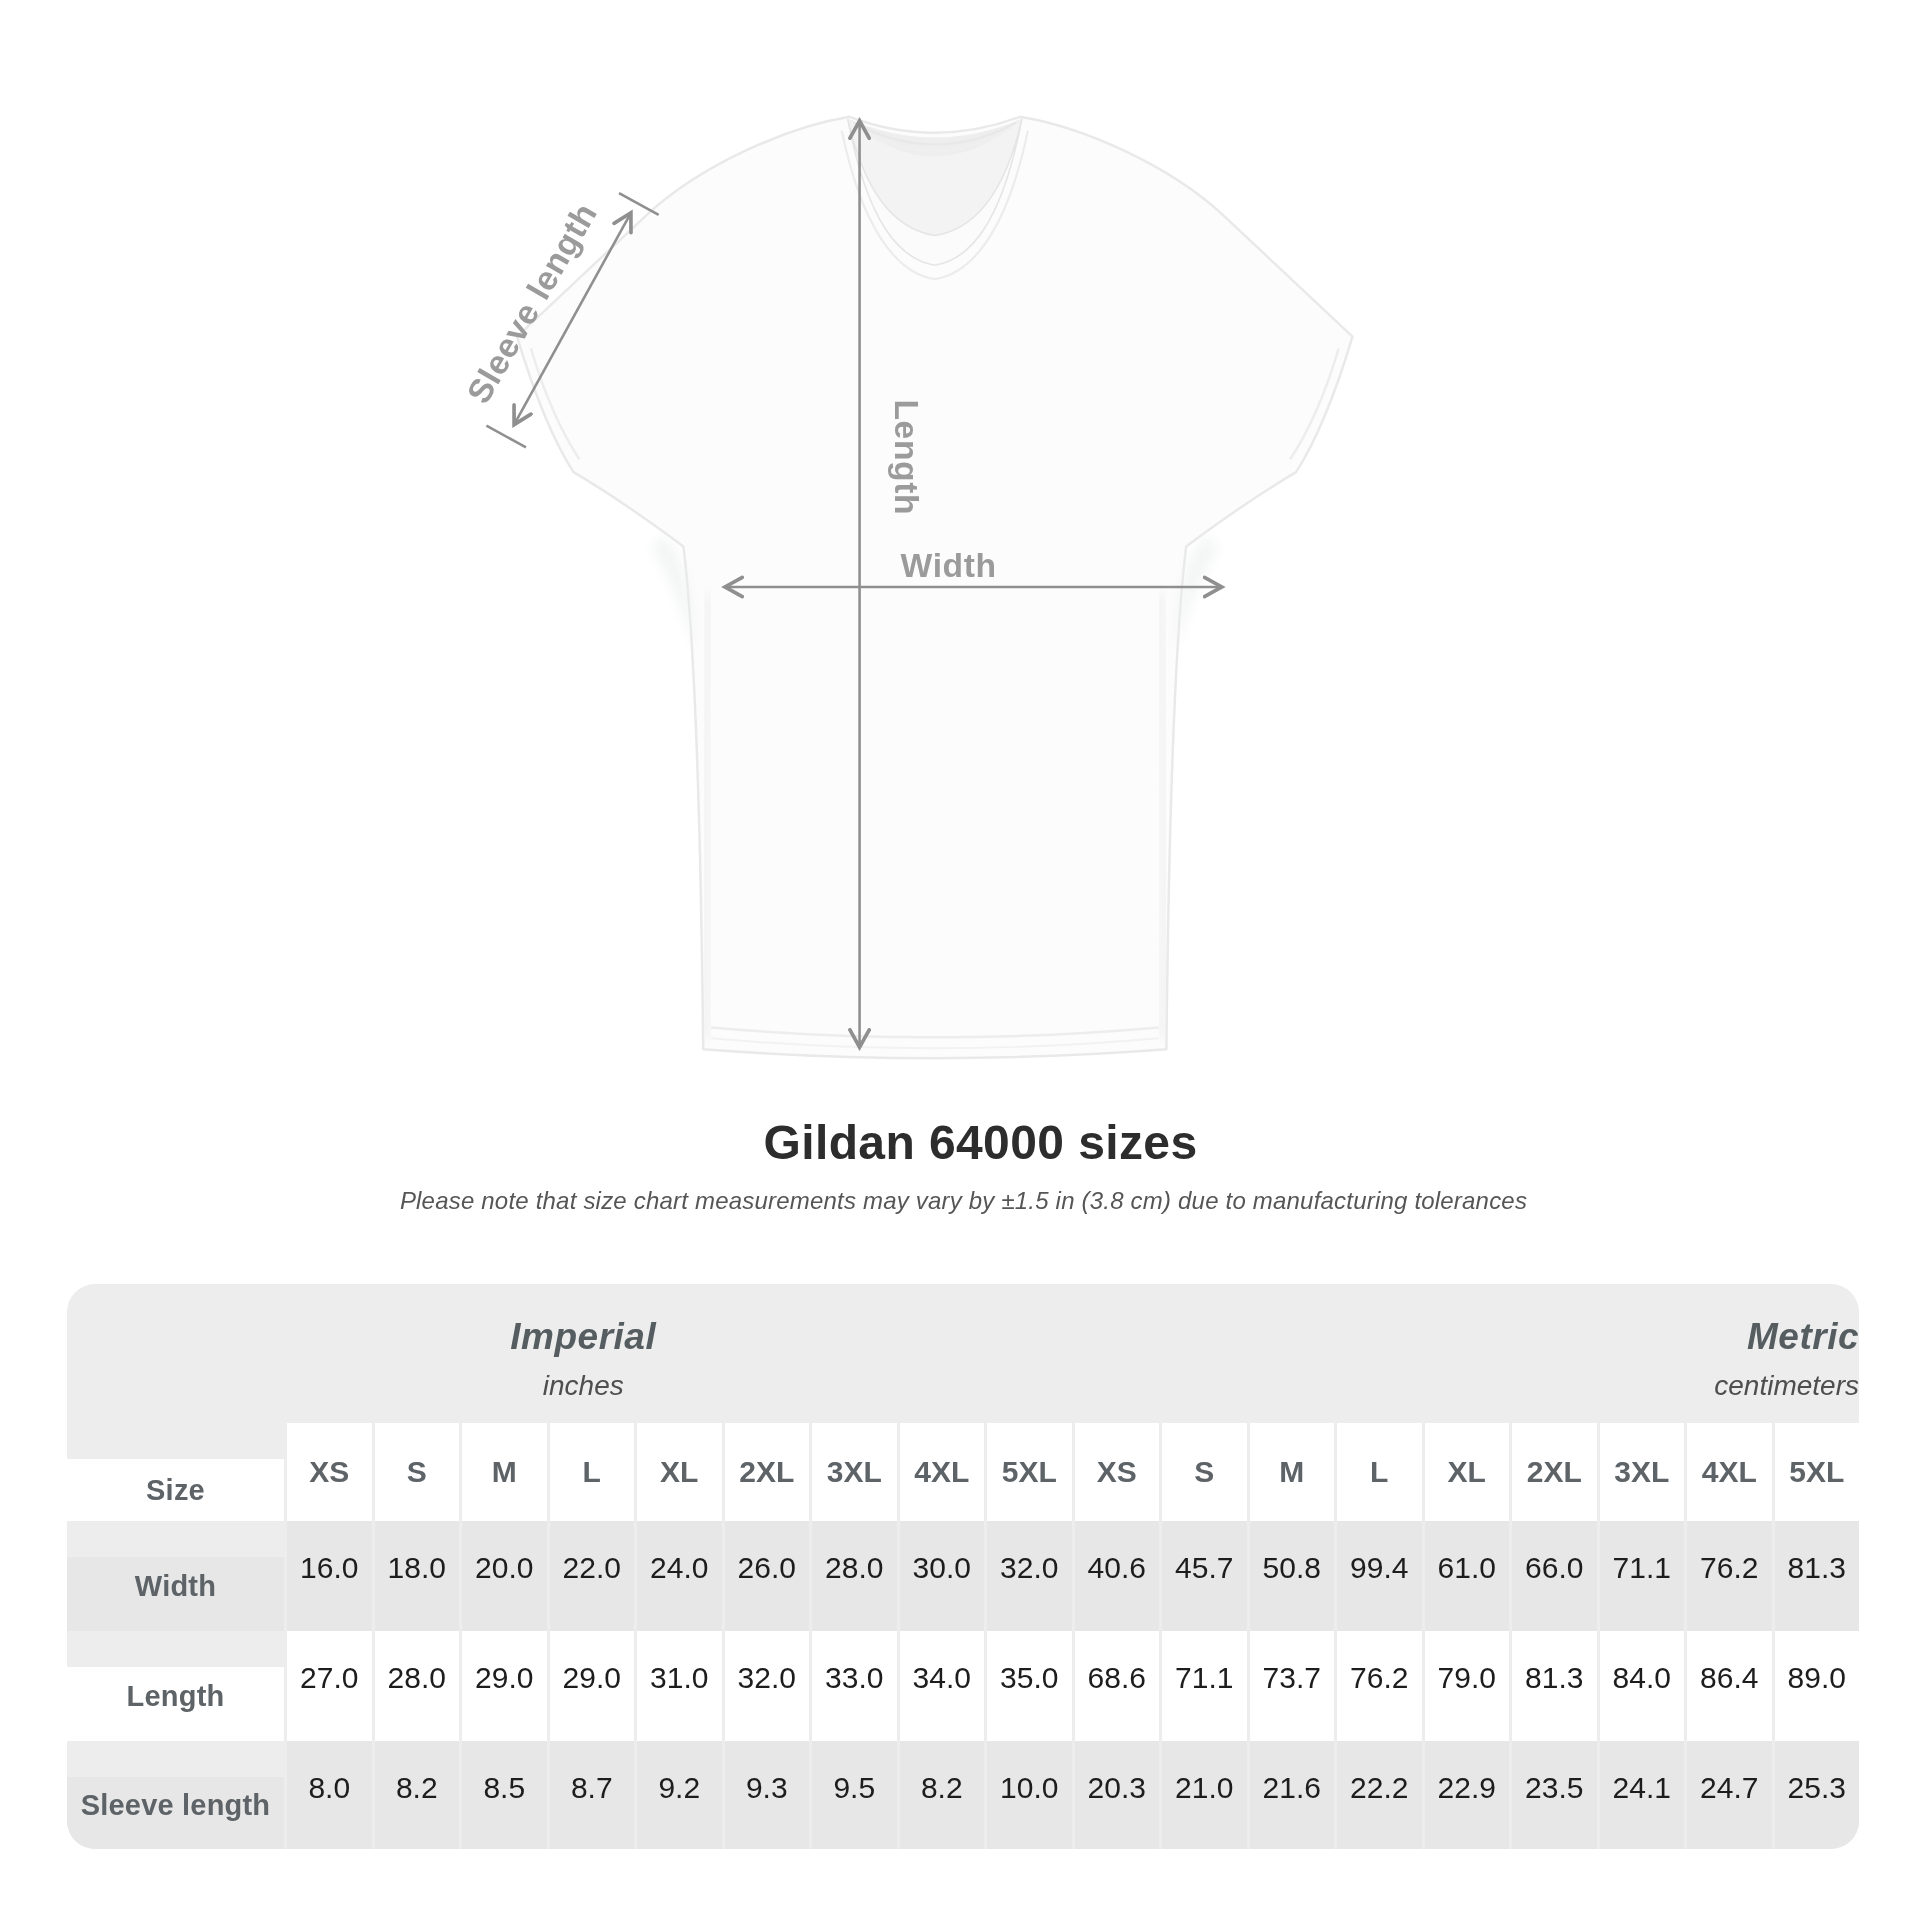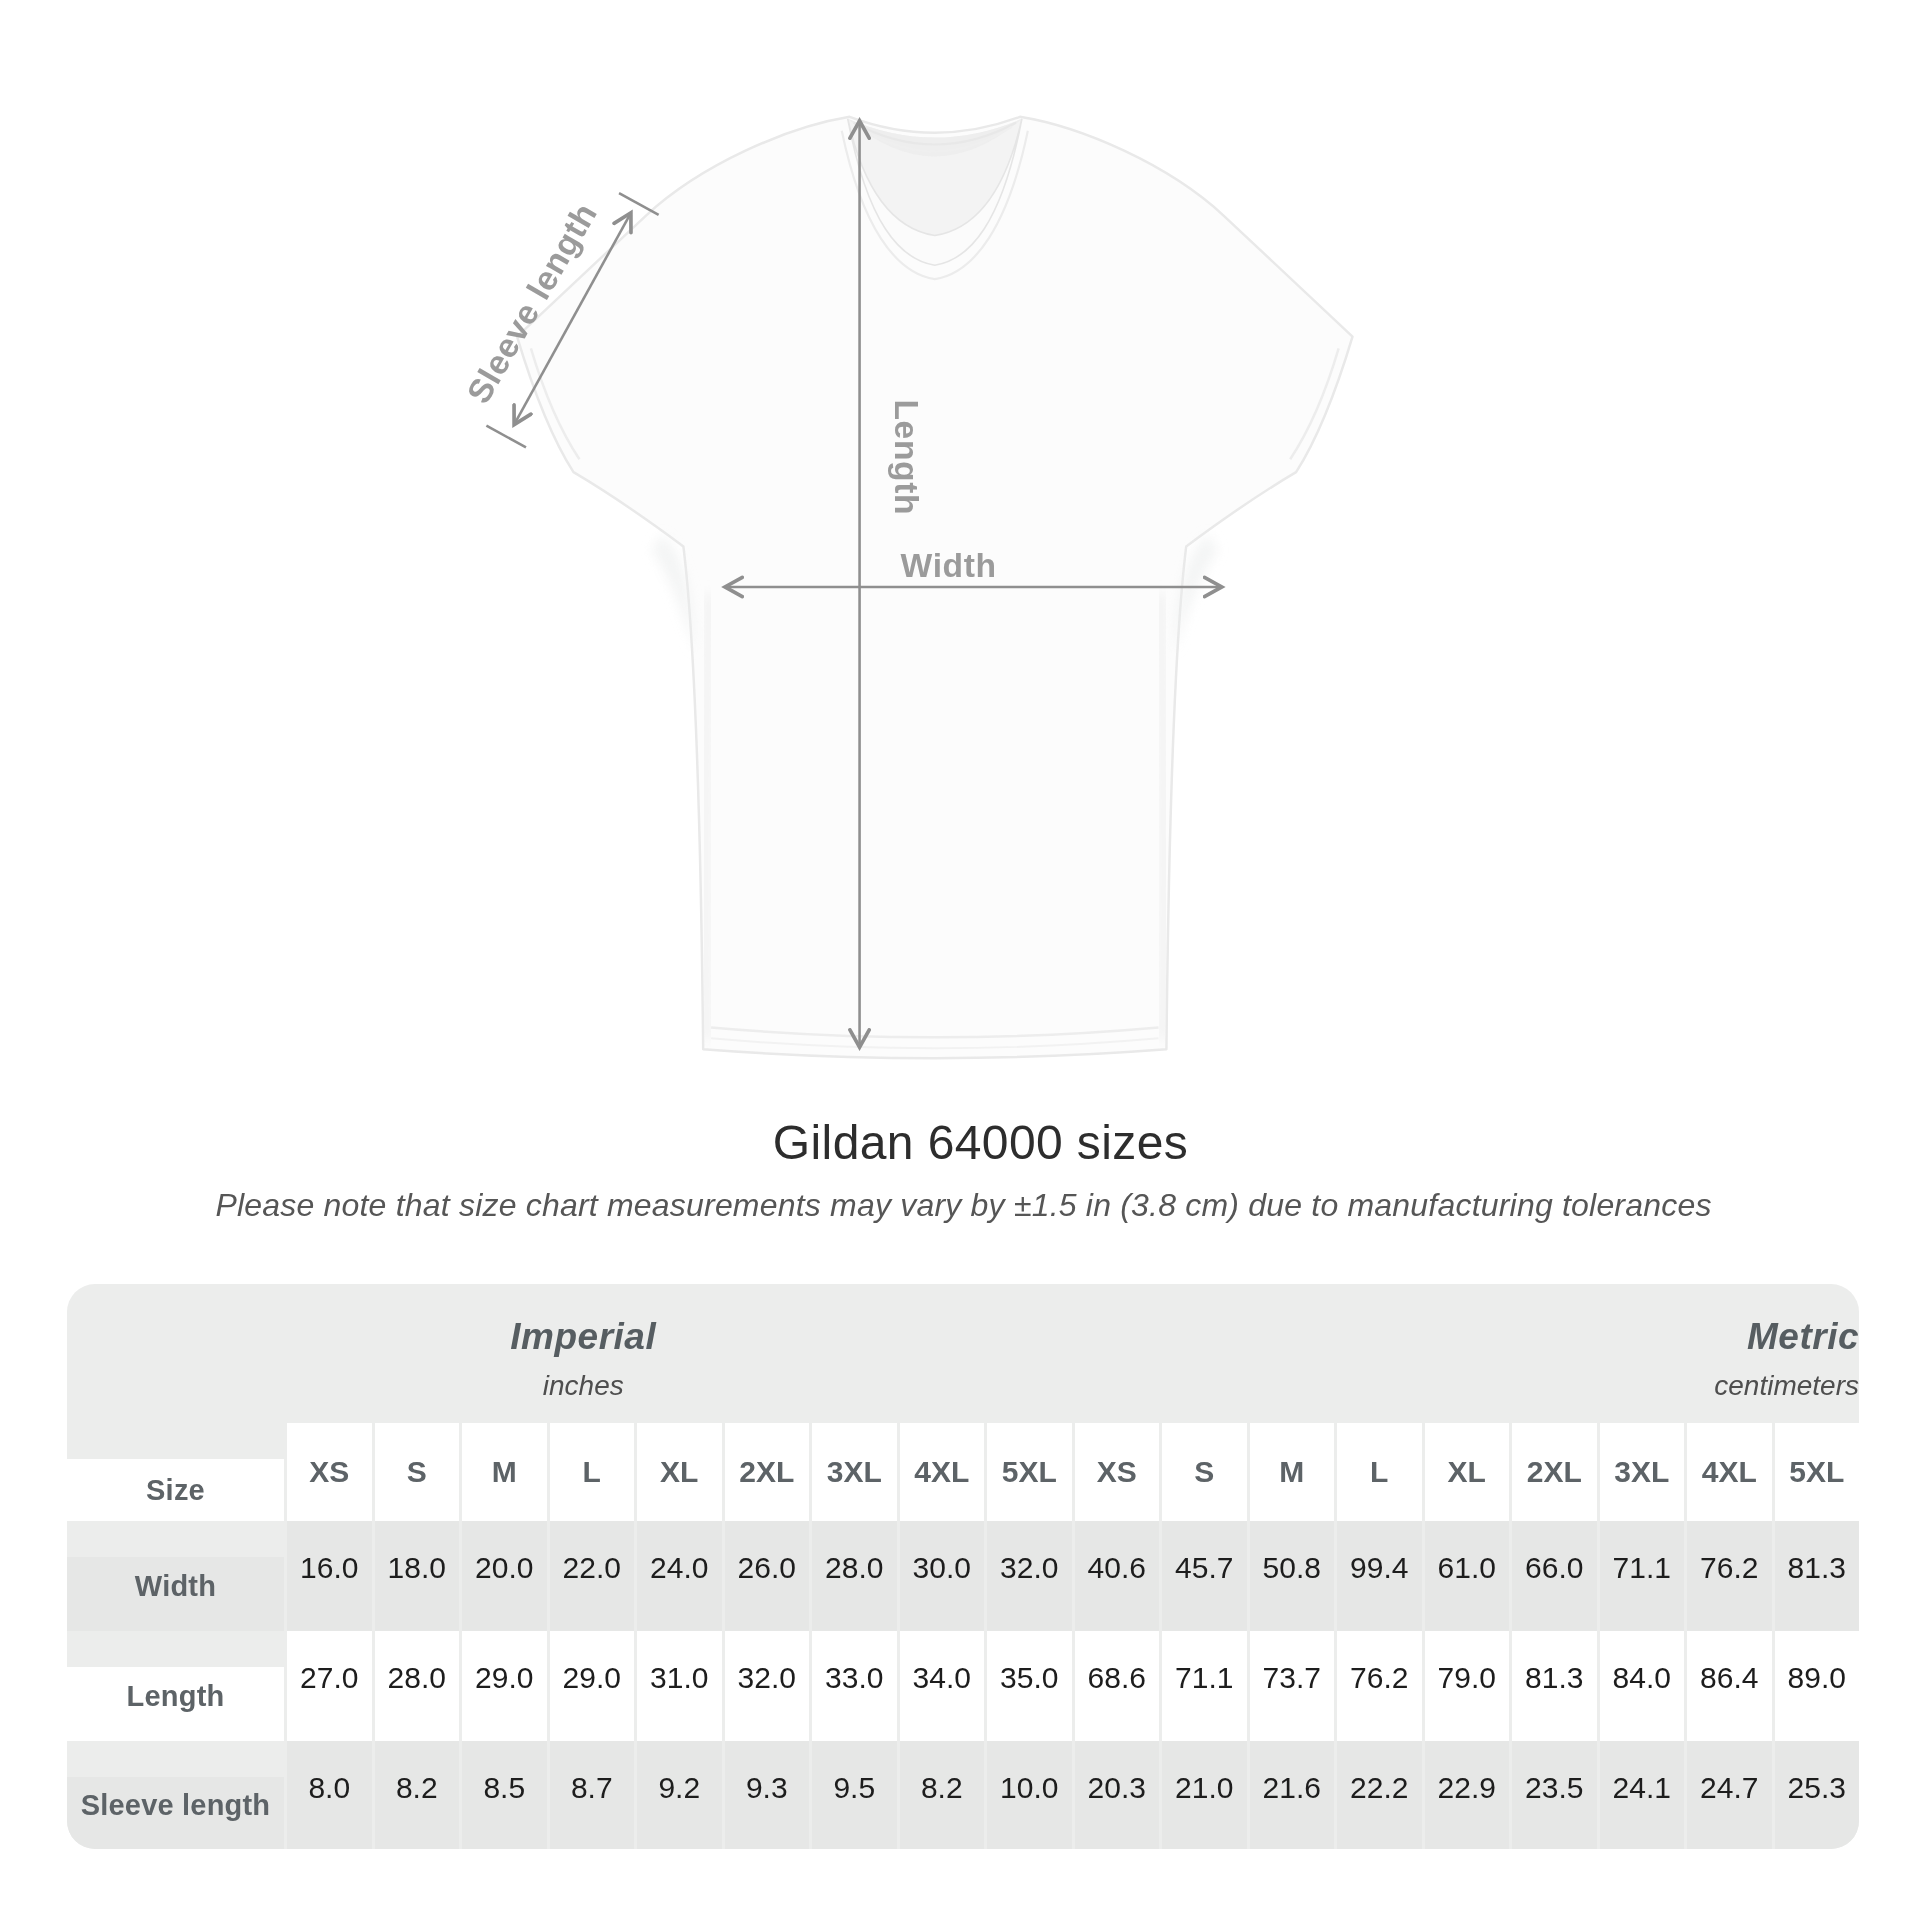--- a/index.html
+++ b/index.html
@@ -6,24 +6,24 @@
   body{
     width:1927px;height:1927px;position:relative;background:#ffffff;
     font-family:"Liberation Sans","DejaVu Sans",sans-serif;overflow:hidden;
   }
   
   .shirt-wrap{position:absolute;left:0;top:0;width:1927px;height:1267px;}
   .dim-label{font-size:34px;font-weight:bold;fill:#9b9b9b;letter-spacing:.6px;}
   
   .heading{position:absolute;left:0;top:1115px;width:1927px;text-align:center;}
   .heading h1{
-    margin:0;font-size:48px;font-weight:normal;color:#2d2d2d;letter-spacing:0.4px;padding-left:34px;
+    margin:0;font-size:48px;font-weight:bold;color:#2d2d2d;letter-spacing:0.4px;padding-left:34px;
   }
   .heading p{
-    margin:17px 0 0 0;font-size:32px;font-style:italic;color:#565656;letter-spacing:0.2px;
+    margin:17px 0 0 0;font-size:24px;font-style:italic;color:#565656;letter-spacing:0.2px;
   }
   
   .size-table{
     position:absolute;left:67px;top:1284px;width:1792px;height:565px;
     background:#ecedec;border-radius:28px;overflow:hidden;
     display:grid;
     grid-template-columns:217px repeat(18,1fr);
     grid-template-rows:139px 98px 110px 110px 109px;
     column-gap:3px;row-gap:0;
   }

